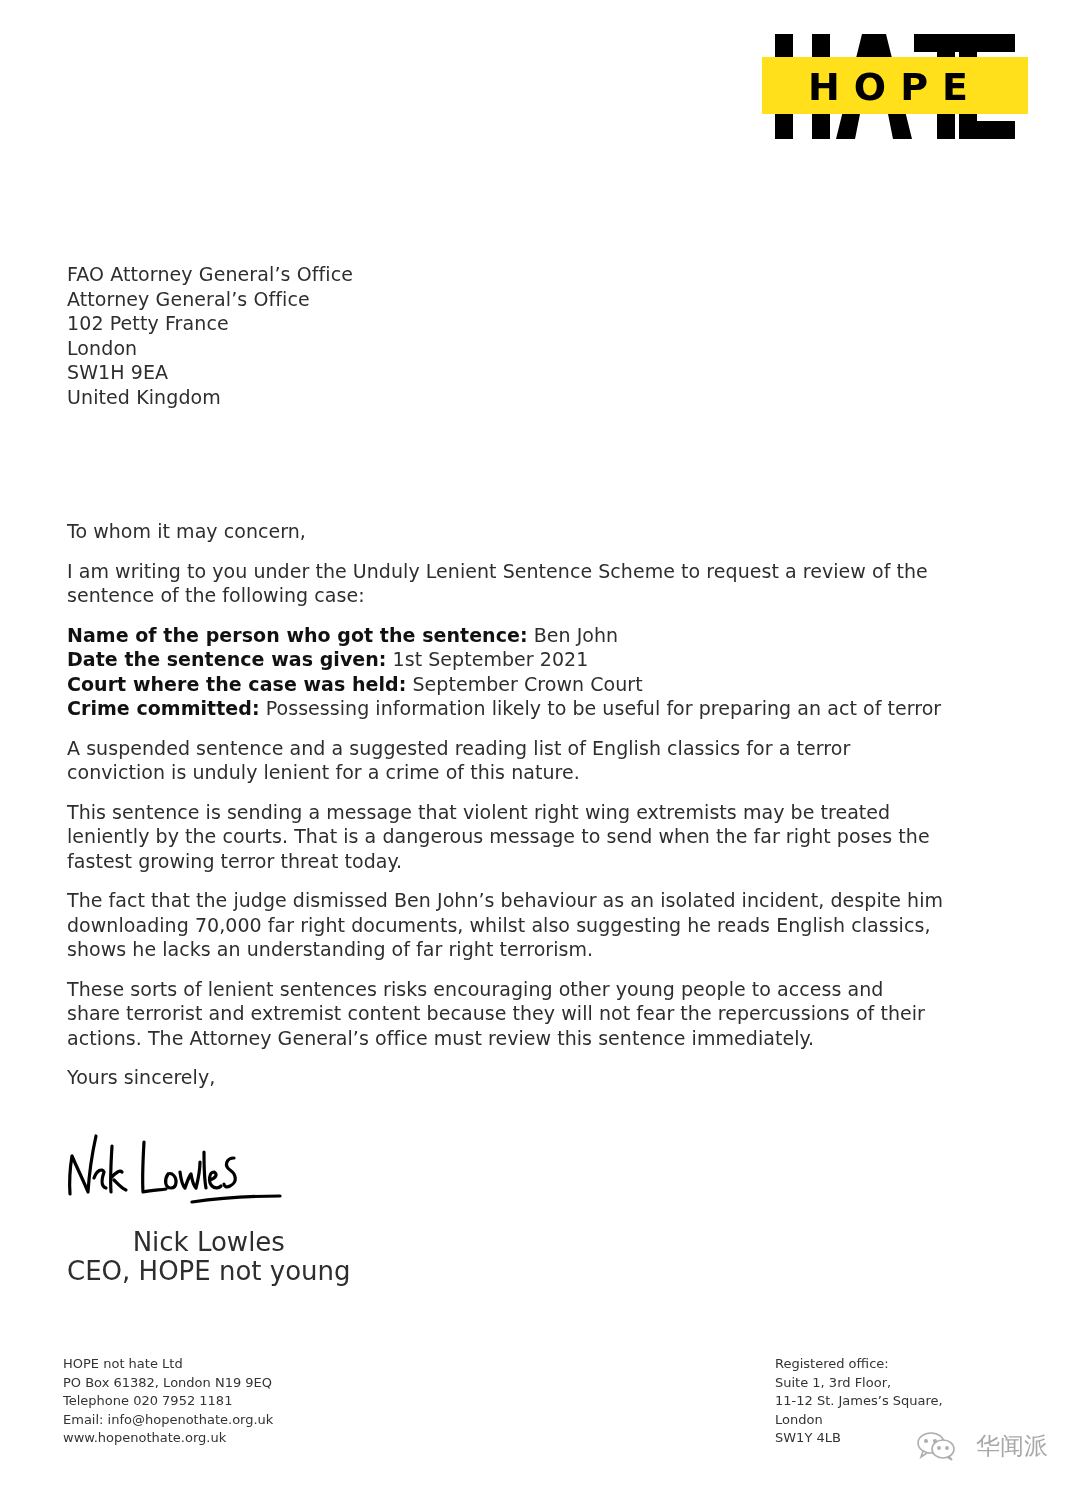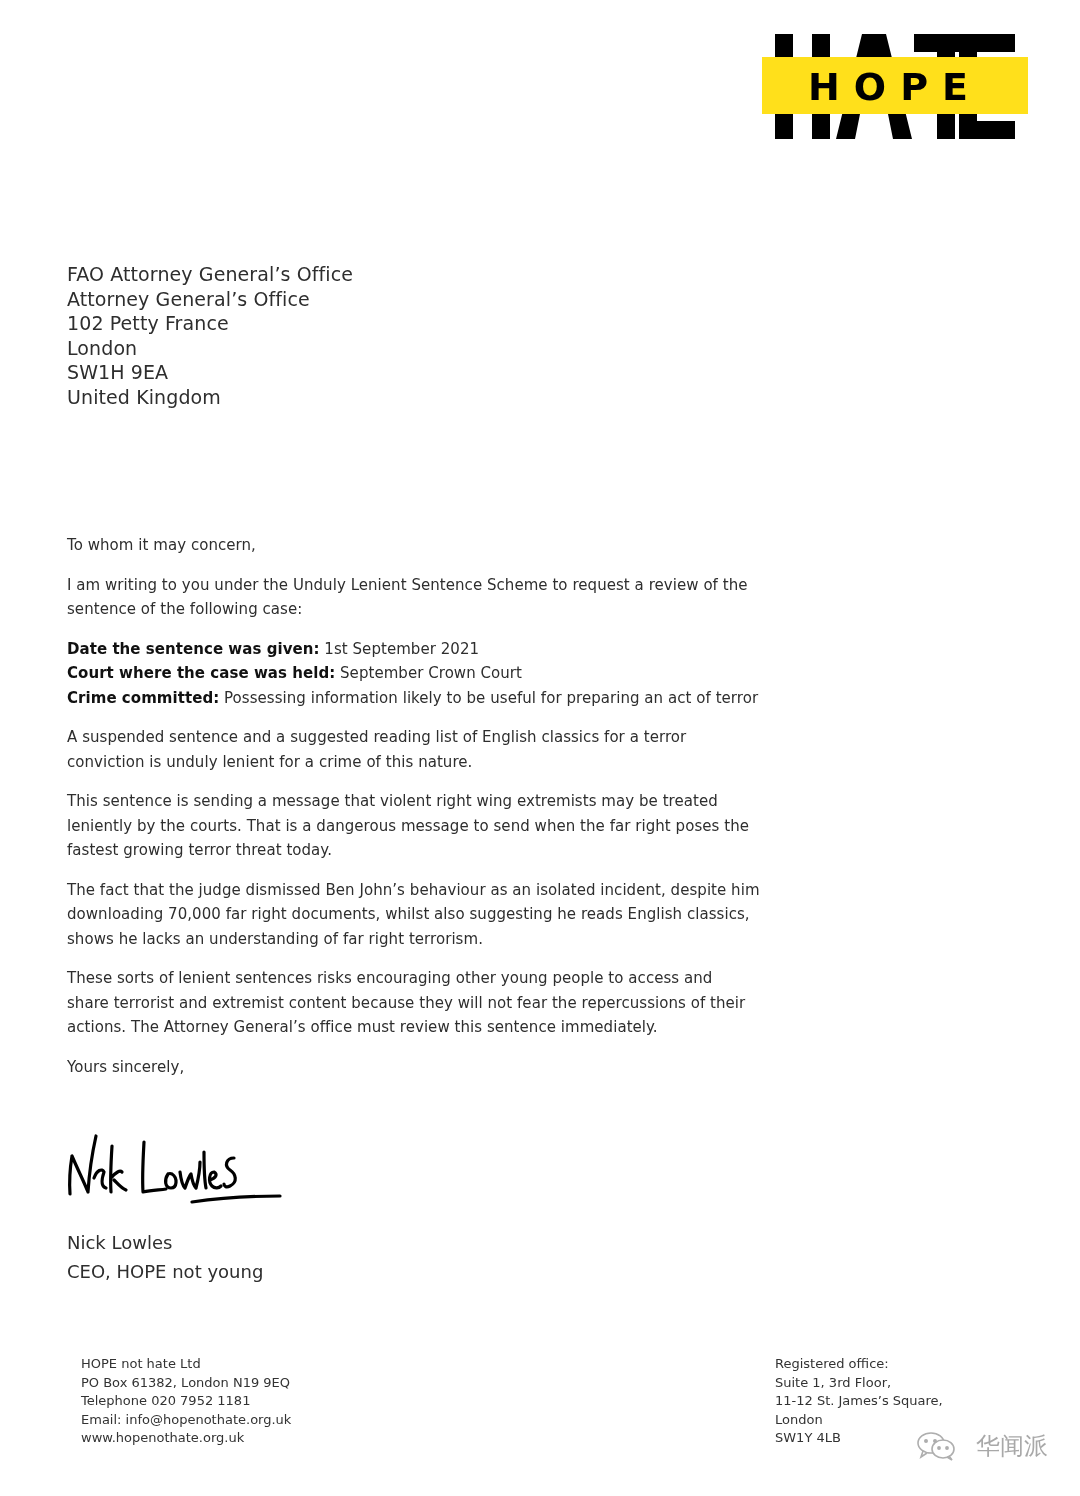--- a/index.html
+++ b/index.html
@@ -30,23 +30,23 @@
       top: 262px;
       font-size: 19px;
       line-height: 24.5px;
       letter-spacing: 0.1px;
     }
     .address div { white-space: nowrap; }
 
     .body-text {
       position: absolute;
       left: 67px;
-      top: 533px;
+      top: 519px;
       width: 960px;
-      font-size: 15px;
+      font-size: 19px;
       line-height: 24.5px;
       letter-spacing: 0.05px;
     }
     .body-text p {
       margin: 0 0 15px 0;
       white-space: pre-line;
     }
     .details { margin: 0 0 15px 0; }
     .details .row { white-space: nowrap; }
     .details .lbl {
@@ -59,32 +59,33 @@
       left: 64px;
       top: 1132px;
       width: 222px;
       height: 80px;
     }
 
     .signoff {
       position: absolute;
       left: 67px;
       top: 1228px;
-      font-size: 18px;
+      font-size: 26px;
       line-height: 29px;
+      text-align: center;
     }
 
     .footer-left, .footer-right {
       position: absolute;
       top: 1355px;
       font-size: 13px;
       line-height: 18.5px;
       color: #333333;
     }
-    .footer-left { left: 81px; }
+    .footer-left { left: 63px; }
     .footer-right { left: 775px; }
     .footer-left div, .footer-right div { white-space: nowrap; }
 
     .watermark {
       position: absolute;
       left: 915px;
       top: 1430px;
       display: flex;
       align-items: center;
       gap: 17px;
@@ -131,20 +132,23 @@
   <div>SW1H 9EA</div>
   <div>United Kingdom</div>
 </div>
 
 <div class="body-text">
   <p>To whom it may concern,</p>
   <p>I am writing to you under the Unduly Lenient Sentence Scheme to request a review of the
 sentence of the following case:</p>
 
   <div class="details">
+    <div class="row">
+      <span class="lbl">Name of the person who got the sentence:</span><span> Ben John</span>
+    </div>
     <div class="row">
       <span class="lbl">Date the sentence was given:</span><span> 1st September 2021</span>
     </div>
     <div class="row">
       <span class="lbl">Court where the case was held:</span><span> September Crown Court</span>
     </div>
     <div class="row">
       <span class="lbl">Crime committed:</span><span> Possessing information likely to be useful for preparing an act of terror</span>
     </div>
   </div>

